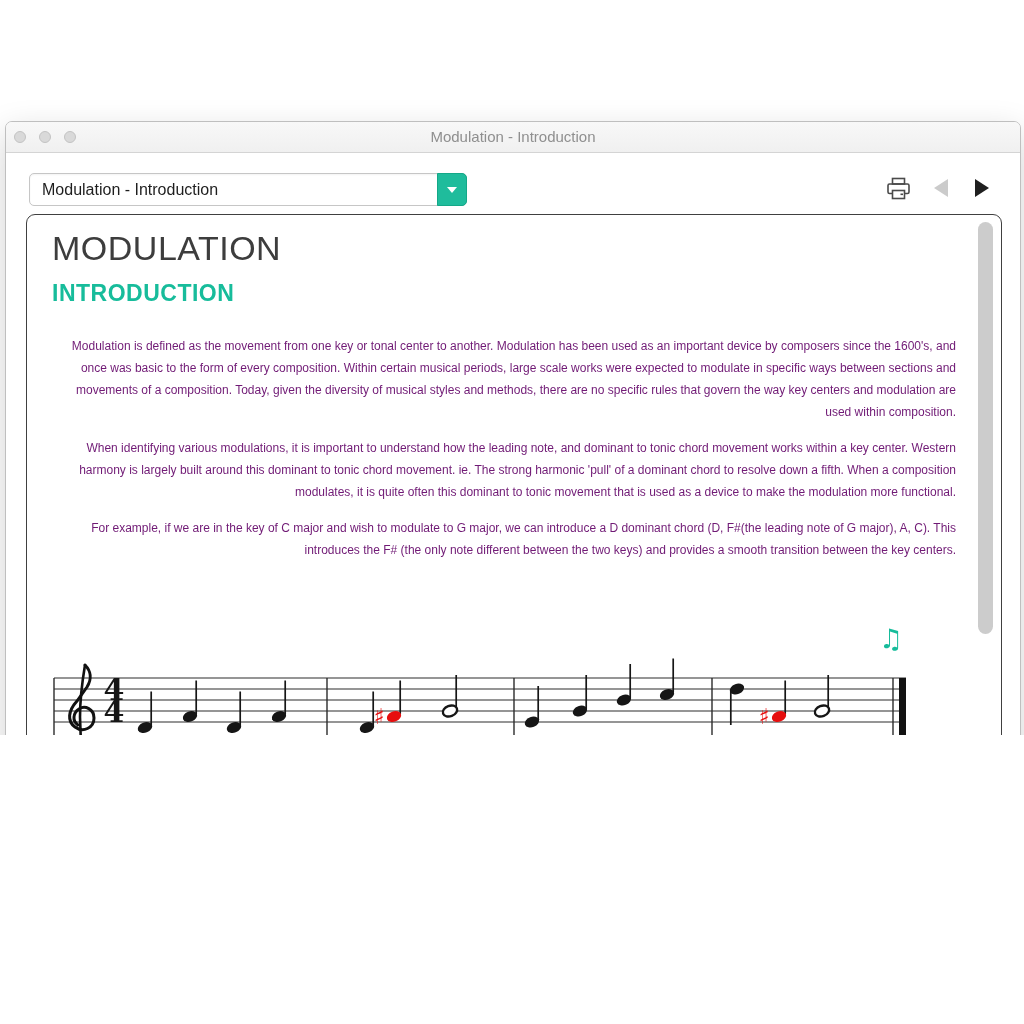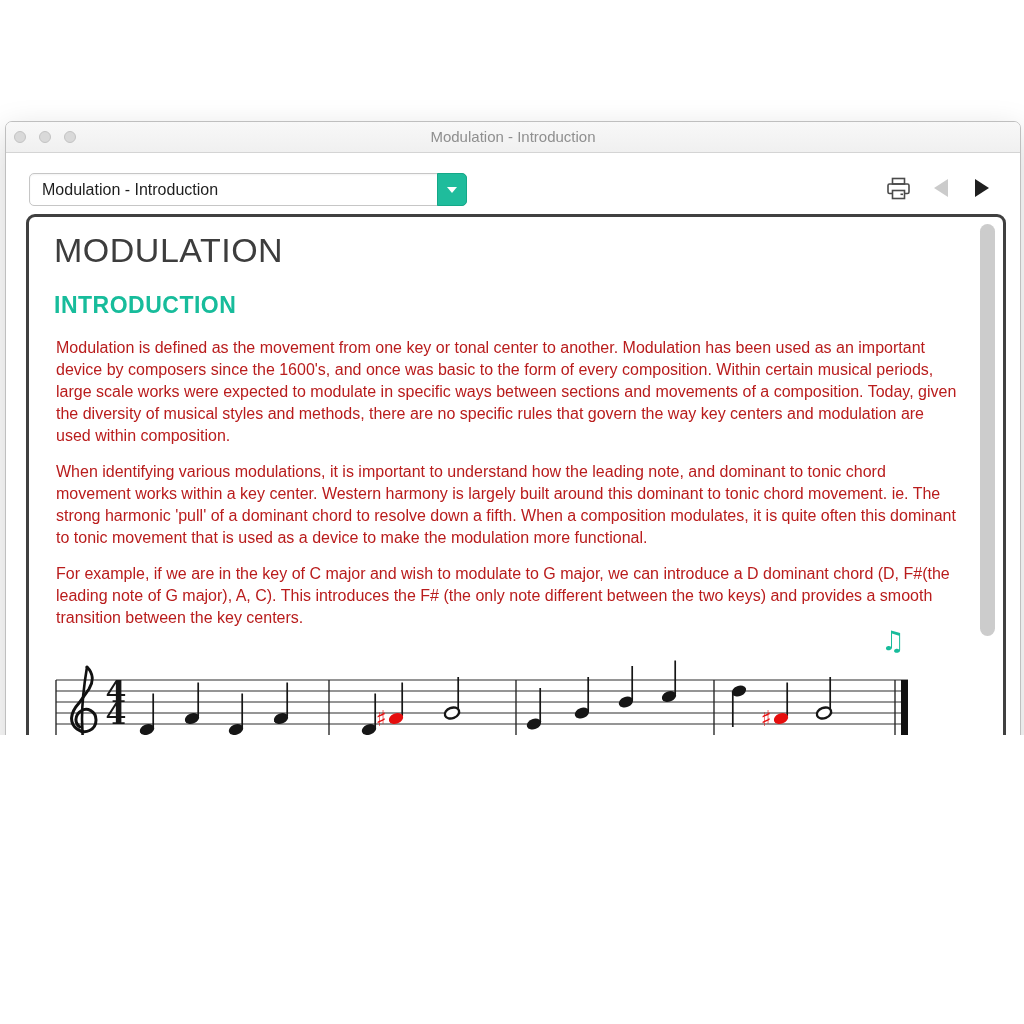--- a/index.html
+++ b/index.html
@@ -22,27 +22,27 @@
             box-shadow:inset 0 1px 2px rgba(0,0,0,0.05);cursor:default;}
   .dropdown .dd-value{position:absolute;left:12px;top:0;line-height:31px;
             font-size:16px;color:#1e1e1e;white-space:nowrap;}
   .dd-btn{position:absolute;right:-1px;top:-1px;width:28px;height:31px;
             background:#1fbc9c;border:1px solid #14a habit88;border:1px solid #14a888;
             border-radius:0 5px 5px 0;display:flex;align-items:center;justify-content:center;}
   .tool-icons{position:absolute;right:24px;top:20px;height:30px;display:flex;
             align-items:center;gap:14px;}
   .icon-btn{width:28px;height:28px;display:flex;align-items:center;justify-content:center;}
   .panel{position:absolute;left:20px;top:92px;width:974px;height:663px;
-         border:3px solid #404040;border-radius:9px;background:#fff;}
+         border:1px solid #404040;border-radius:9px;background:#fff;}
   .h1{position:absolute;left:25px;top:14px;font-size:34px;font-weight:400;
       color:#3d3d3d;letter-spacing:0.5px;}
-  .h2{position:absolute;left:25px;top:75px;font-size:23px;font-weight:bold;
+  .h2{position:absolute;left:25px;top:65px;font-size:23px;font-weight:bold;
       color:#17bc9b;letter-spacing:0.5px;}
   .textcol{position:absolute;left:27px;top:120px;width:902px;}
-  .textcol p{margin:0 0 14px 0;font-size:16px;line-height:22px;color:#b91c1c;}
+  .textcol p{margin:0 0 14px 0;font-size:12px;line-height:22px;color:#701a75;text-align:right;}
   .music-icon{position:absolute;left:852px;top:408px;font-size:27px;color:#17bc9b;
       font-family:"DejaVu Sans",sans-serif;cursor:pointer;}
   .score-wrap{position:absolute;left:25px;top:442px;width:860px;height:208px;}
   .scroll-thumb{position:absolute;right:8px;top:7px;width:15px;height:412px;
       background:#cccccc;border-radius:8px;}
   .ts{font-family:"DejaVu Serif","Liberation Serif",serif;font-weight:bold;font-size:30px;}
   .sharp{font-family:"DejaVu Sans",sans-serif;font-size:22px;font-weight:bold;}
 </style>
 </head>
 <body>

